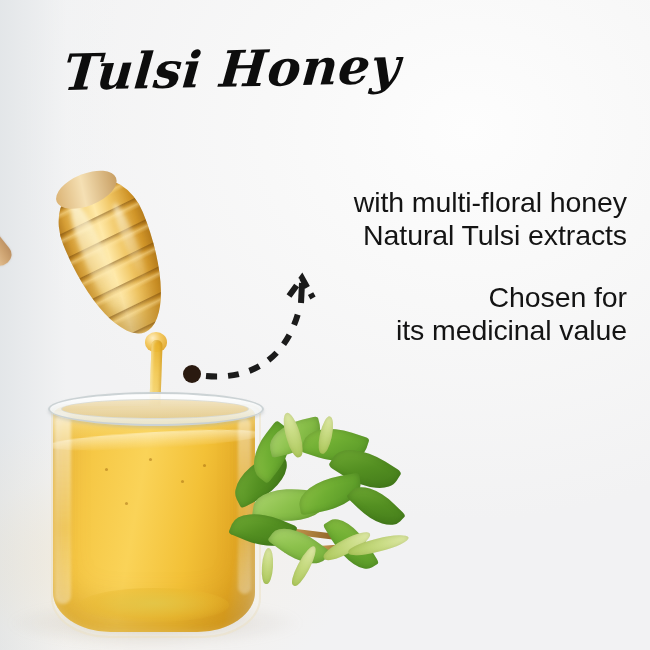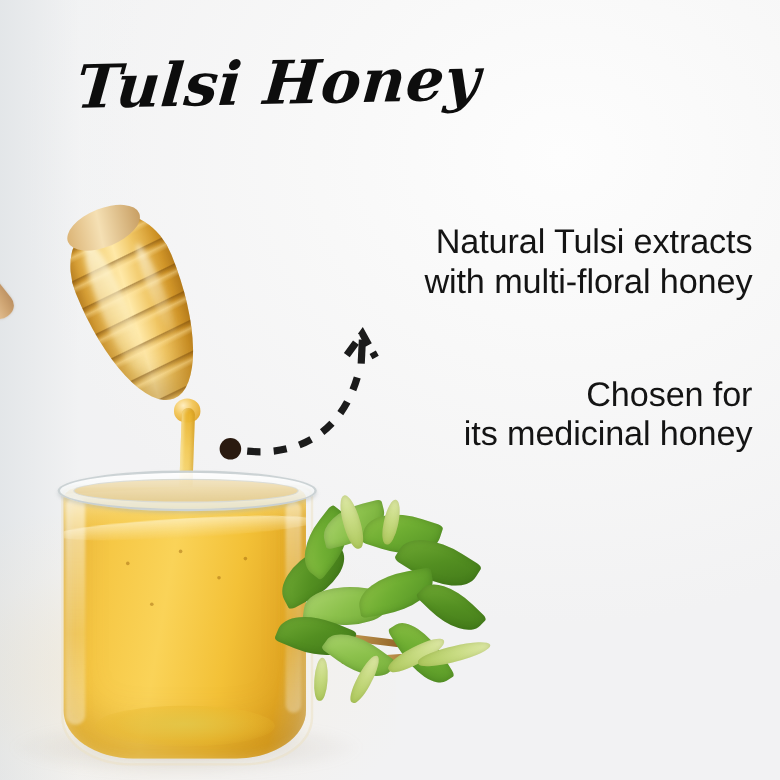--- a/index.html
+++ b/index.html
@@ -62,21 +62,21 @@
     text-align: right;
   }
   .feature {
     color: #141414;
     font-size: 28.5px;
     line-height: 1.17;
     letter-spacing: -0.1px;
     font-weight: 400;
   }
   .feature .ln { display: block; white-space: nowrap; }
-  .feature.f2 { margin-top: 60px; }
+  .feature.f2 { margin-top: 28px; }
   .feature.f3 { margin-top: 42px; }
 
   
   .arrow-layer {
     position: absolute; left: 0; top: 0;
     width: 650px; height: 650px;
     pointer-events: none;
   }
   .dot {
     position: absolute;
@@ -355,25 +355,25 @@
   <svg class="arrow-layer" viewBox="0 0 650 650">
     <path d="M 206 376 C 250 380 286 360 299 310" fill="none" stroke="#1b1b1b" stroke-width="6" stroke-linecap="butt" stroke-dasharray="11 11"></path>
     <path d="M 289 296 L 302 278 L 313 298" fill="none" stroke="#1b1b1b" stroke-width="6" stroke-linecap="butt" stroke-dasharray="13 7"></path>
     <path d="M 301 303 L 302 283" fill="none" stroke="#1b1b1b" stroke-width="6" stroke-linecap="butt"></path>
   </svg>
   <div class="dot"></div>
 
   <div class="features">
 
     <div class="feature f1">
+      <span class="ln">with multi-floral honey</span>
       <span class="ln">Natural Tulsi extracts</span>
-      <span class="ln">with multi-floral honey</span>
     </div>
 
     <div class="feature f2">
       <span class="ln">Chosen for</span>
-      <span class="ln">its medicinal honey</span>
+      <span class="ln">its medicinal value</span>
     </div>
 
 
   </div>
 
 </div>
 
 </body></html>

